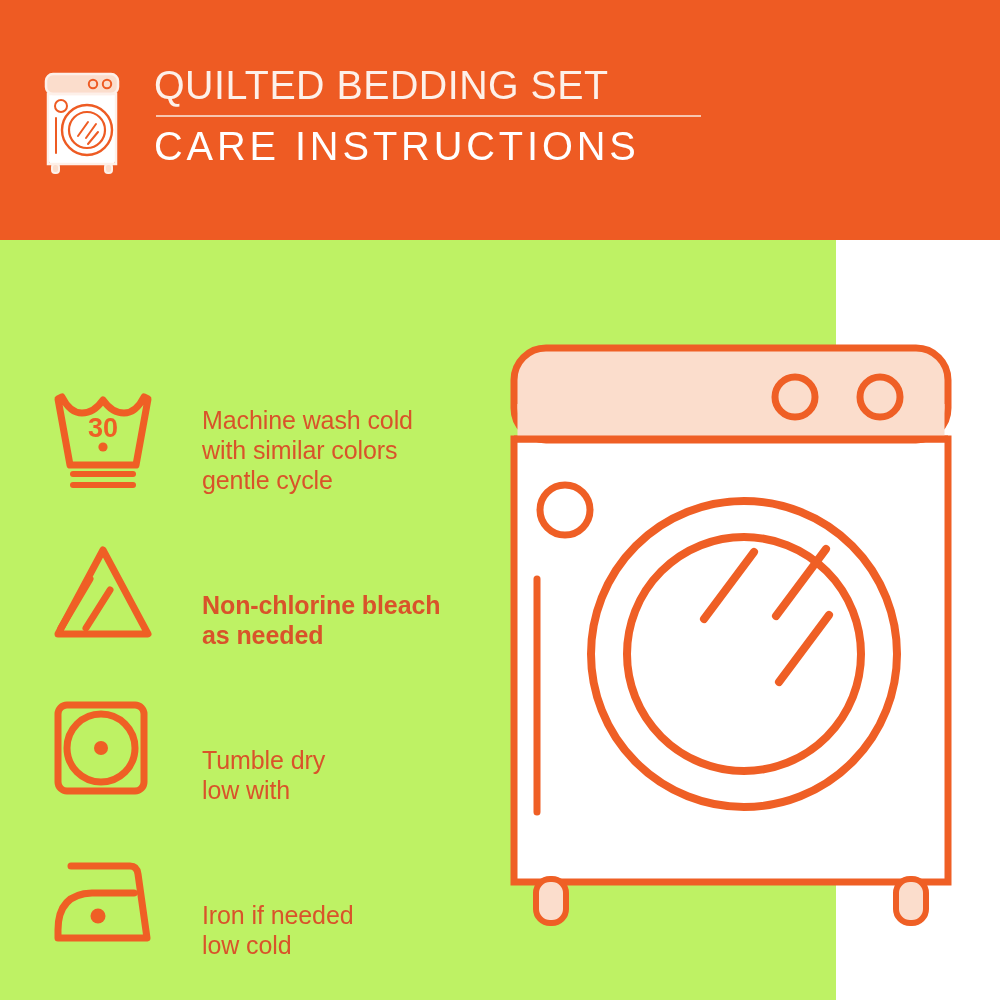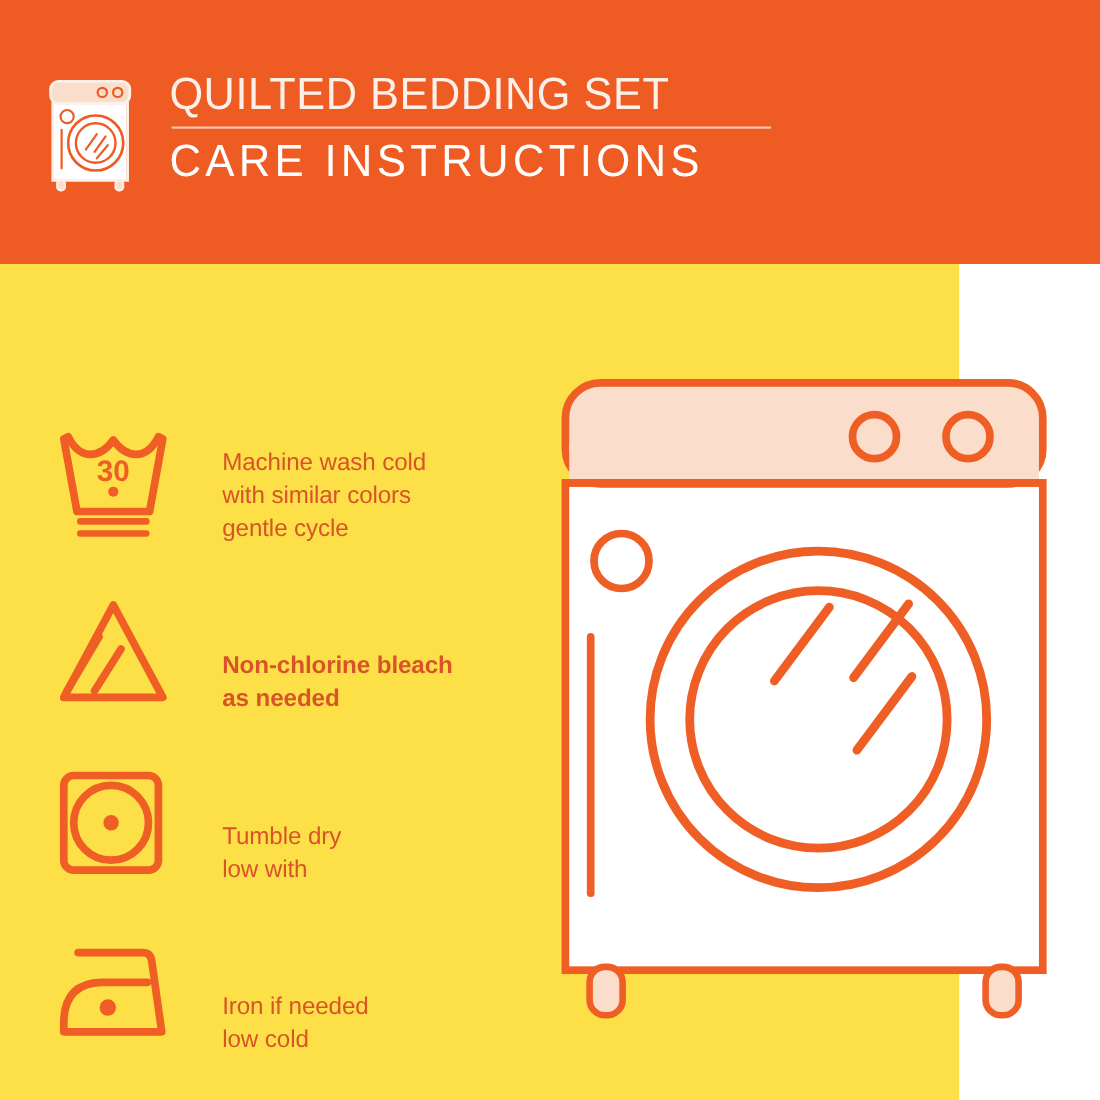--- a/index.html
+++ b/index.html
@@ -3,21 +3,21 @@
 <meta charset="utf-8">
 <style>
   html,body{margin:0;padding:0;}
   body{
     width:1000px;height:1000px;
     background:#ffffff;
     font-family:"Liberation Sans",sans-serif;
     overflow:hidden;
     position:relative;
   }
-  .page{position:relative;width:836px;height:1000px;background:#fde047;padding-left:36px;}
+  .page{position:relative;width:836px;height:1000px;background:#bef264;}
 
   
   .header{
     position:absolute;left:0;top:0;width:1000px;height:240px;
     background:#ee5b23;
   }
   .header-inner{
     position:absolute;left:40px;top:62px;
     display:flex;align-items:flex-start;
   }
@@ -55,21 +55,21 @@
   .care-row{
     display:flex;align-items:flex-end;
     height:155px;
   }
   .care-sym{
     width:112px;height:108px;flex:0 0 auto;
   }
   .care-label{
     margin-left:42px;
     color:#d9532a;
-    font-size:22px;
+    font-size:25px;
     line-height:30px;
     font-weight:500;
     letter-spacing:-0.1px;
     padding-top:20px;
     white-space:pre-line;
   }
   .care-row.r2 .care-label{padding-top:32px;font-weight:bold;}
   .care-row.r3 .care-label{padding-top:32px;}
   .care-row.r4 .care-label{padding-top:28px;}
 

